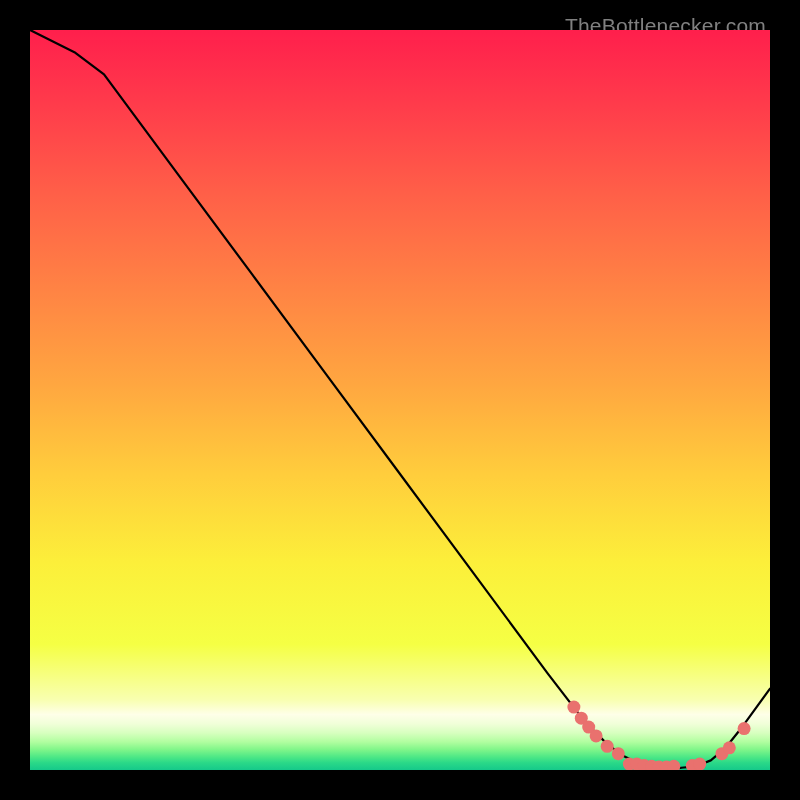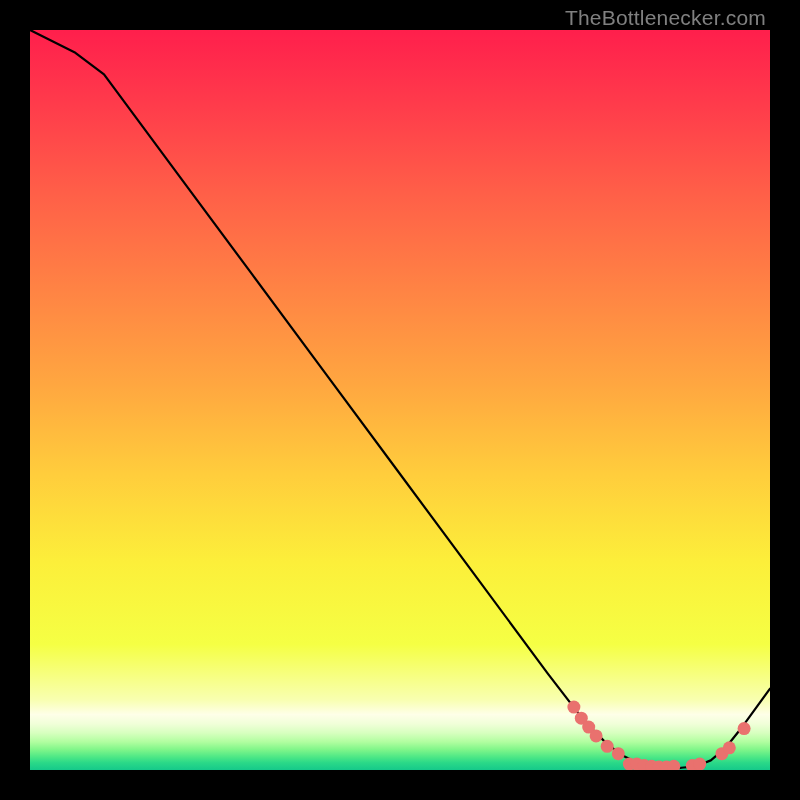--- a/index.html
+++ b/index.html
@@ -24,21 +24,21 @@
     height: 100%;
   }
   .overlay-svg {
     position: absolute;
     inset: 0;
     width: 100%;
     height: 100%;
   }
   .watermark {
     position: absolute;
-    top: 6px;
+    top: 14px;
     right: 34px;
     color: #808080;
     font-size: 21px;
     font-weight: 400;
     letter-spacing: 0.2px;
   }
 </style>
 </head>
 <body>
 

